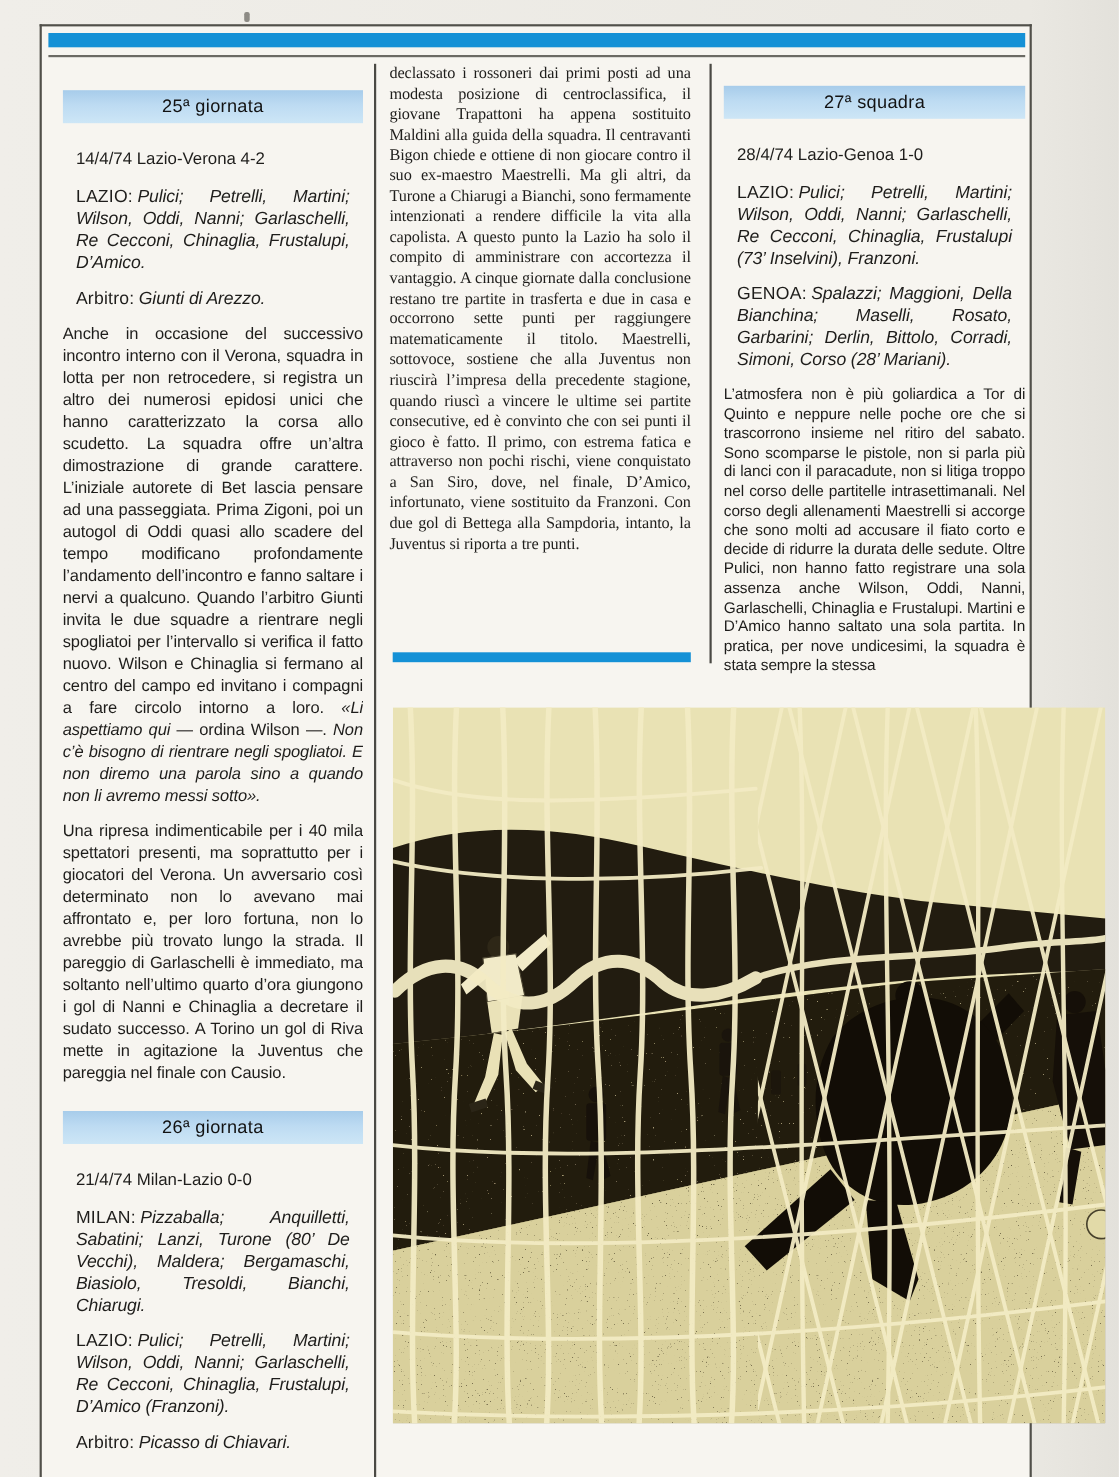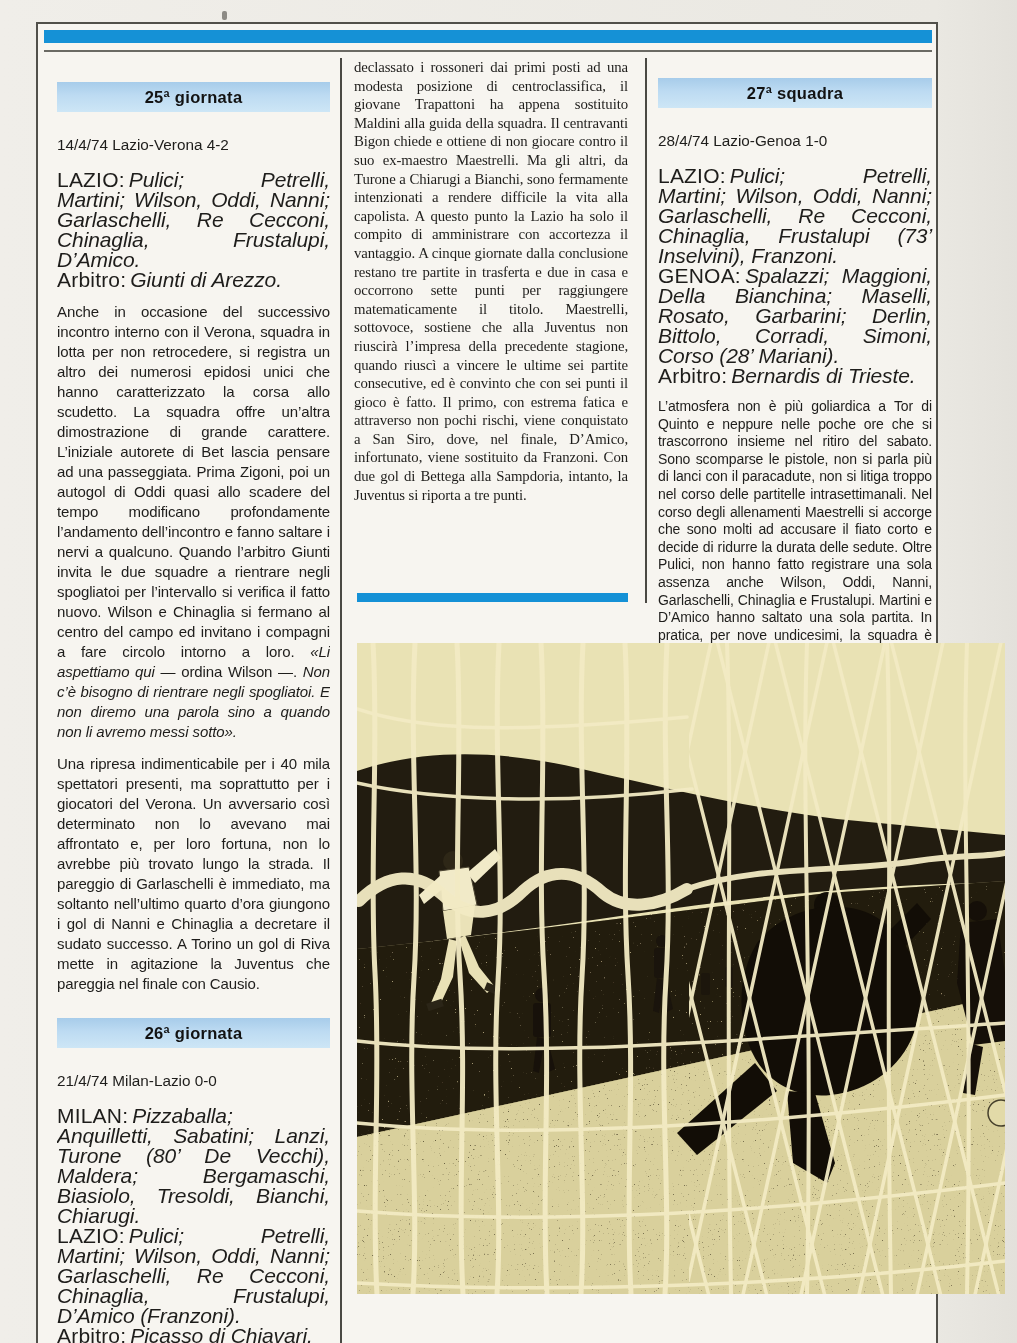--- a/index.html
+++ b/index.html
@@ -16,27 +16,27 @@
   .mid-sep{position:absolute;left:357px;top:593px;width:271px;height:9px;}
   .speck{position:absolute;left:222px;top:11px;width:5px;height:9px;background:#8d8b85;border-radius:2px;}
 
   .col{position:absolute;}
   .col-left{left:57px;top:66px;width:273px;height:1277px;overflow:hidden;}
   .col-mid{left:354px;top:58px;width:274px;font-family:Liberation Serif, serif;}
   .col-right{left:658px;top:68px;width:274px;}
 
   .hbox{height:30px;display:flex;align-items:center;justify-content:center;
         background:linear-gradient(180deg,#a7ccea 0%,#bddbf2 45%,#cde6f6 100%);
-        font-weight:bold;font-size:16.5px;letter-spacing:.3px;color:#121212;}
+        font-weight:normal;font-size:16.5px;letter-spacing:.3px;color:#121212;}
   .col-left .hbox.first{margin-top:16px;}
   .col-right .hbox{margin-top:10px;}
   .hbox.g26{margin-top:24px;}
 
-  .match{font-size:15.3px;margin:24px 0 16px 0;}
-  .lineup{margin:0;font-size:21px;line-height:20px;text-align:justify;letter-spacing:-.1px;}
+  .match{font-size:15.3px;margin:24px 0 16px 12px;}
+  .lineup{margin:12px;font-size:16px;line-height:20px;text-align:justify;letter-spacing:-.1px;}
   .lineup .team{letter-spacing:.2px;margin-right:4px;}
   .lineup i, .body i{font-style:italic;}
   .body{font-size:15px;line-height:20px;text-align:justify;letter-spacing:-.1px;margin:12px 0 0 0;}
   .col-mid .body{margin:0;font-size:14.8px;line-height:18.6px;}
   .col-right .body{font-size:14px;line-height:17.6px;}
 
   .photo{position:absolute;left:357px;top:643px;width:648px;height:651px;margin:0;overflow:hidden;}
   .photo svg{display:block;}
 </style>
 </head>
@@ -75,21 +75,20 @@
   </section>
   <div class="mid-sep" style="background:#1591d6;"></div>
 
   <section class="col col-right">
     <div class="hbox">
       <span>27ª squadra</span>
     </div>
     <p class="match">28/4/74 Lazio-Genoa 1-0</p>
     <p class="lineup"><span class="team">LAZIO:</span><i>Pulici; Petrelli, Martini; Wilson, Oddi, Nanni; Garlaschelli, Re Cecconi, Chinaglia, Frustalupi (73’ Inselvini), Franzoni.</i></p>
     <p class="lineup"><span class="team">GENOA:</span><i>Spalazzi; Maggioni, Della Bianchina; Maselli, Rosato, Garbarini; Derlin, Bittolo, Corradi, Simoni, Corso (28’ Mariani).</i></p>
-    <p class="lineup"><span class="team">Arbitro:</span><i>Bernardis di Trieste.</i></p>
     <p class="body">L’atmosfera non è più goliardica a Tor di Quinto e neppure nelle poche ore che si trascorrono insieme nel ritiro del sabato. Sono scomparse le pistole, non si parla più di lanci con il paracadute, non si litiga troppo nel corso delle partitelle intrasettimanali. Nel corso degli allenamenti Maestrelli si accorge che sono molti ad accusare il fiato corto e decide di ridurre la durata delle sedute. Oltre Pulici, non hanno fatto registrare una sola assenza anche Wilson, Oddi, Nanni, Garlaschelli, Chinaglia e Frustalupi. Martini e D’Amico hanno saltato una sola partita. In pratica, per nove undicesimi, la squadra è stata sempre la stessa</p>
   </section>
 
   <figure class="photo">
     <svg width="648" height="651" viewBox="0 0 648 651" xmlns="http://www.w3.org/2000/svg">
       <defs>
         <clipPath id="cpCrowd">
             <path d="M0,306 C140,292 320,268 470,250 L648,238 L648,352 L0,494 Z"></path>
           </clipPath>
         <clipPath id="cpGrass">

